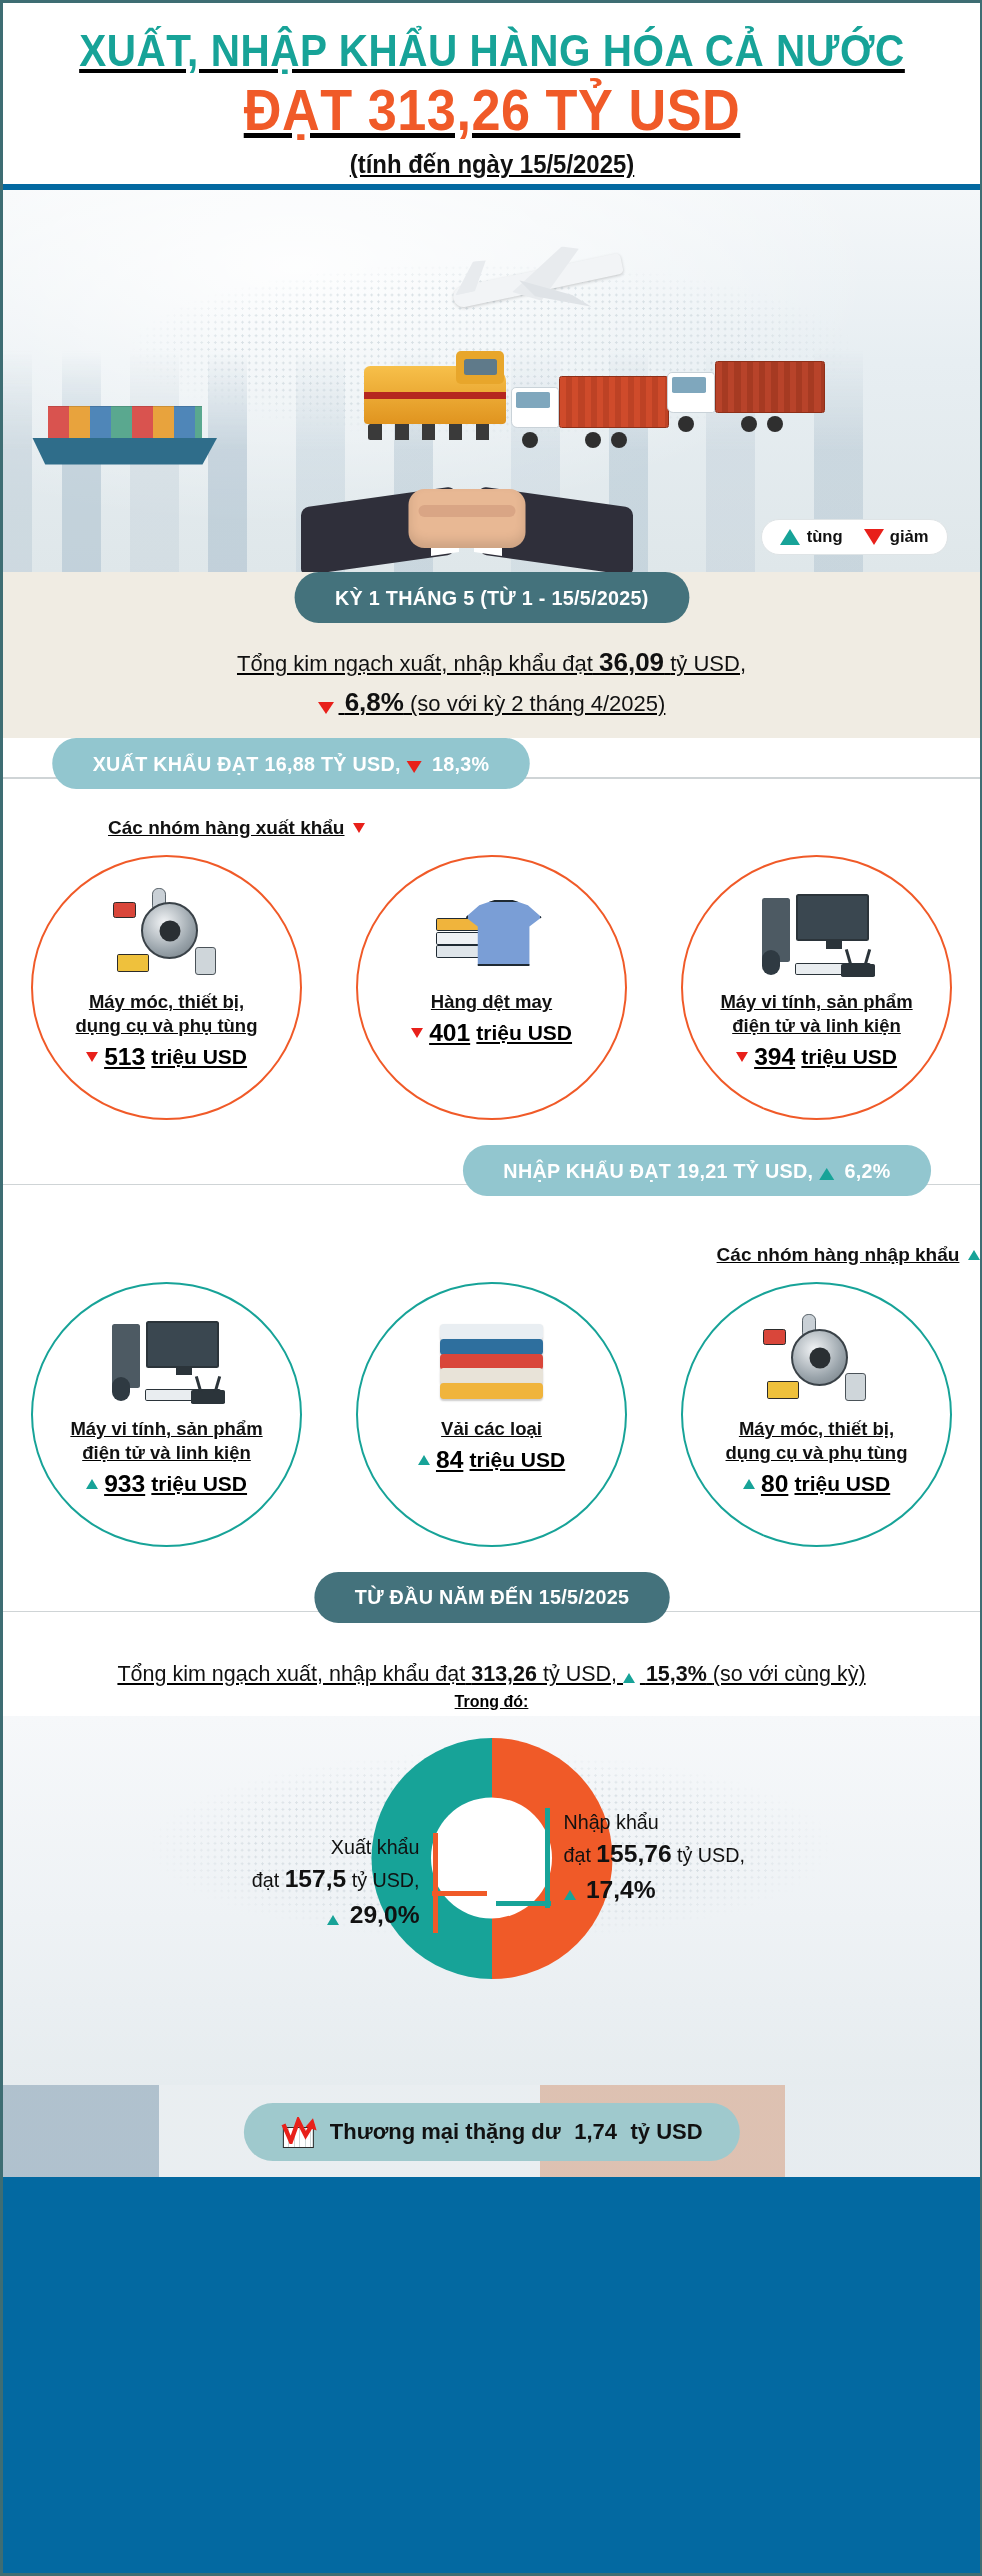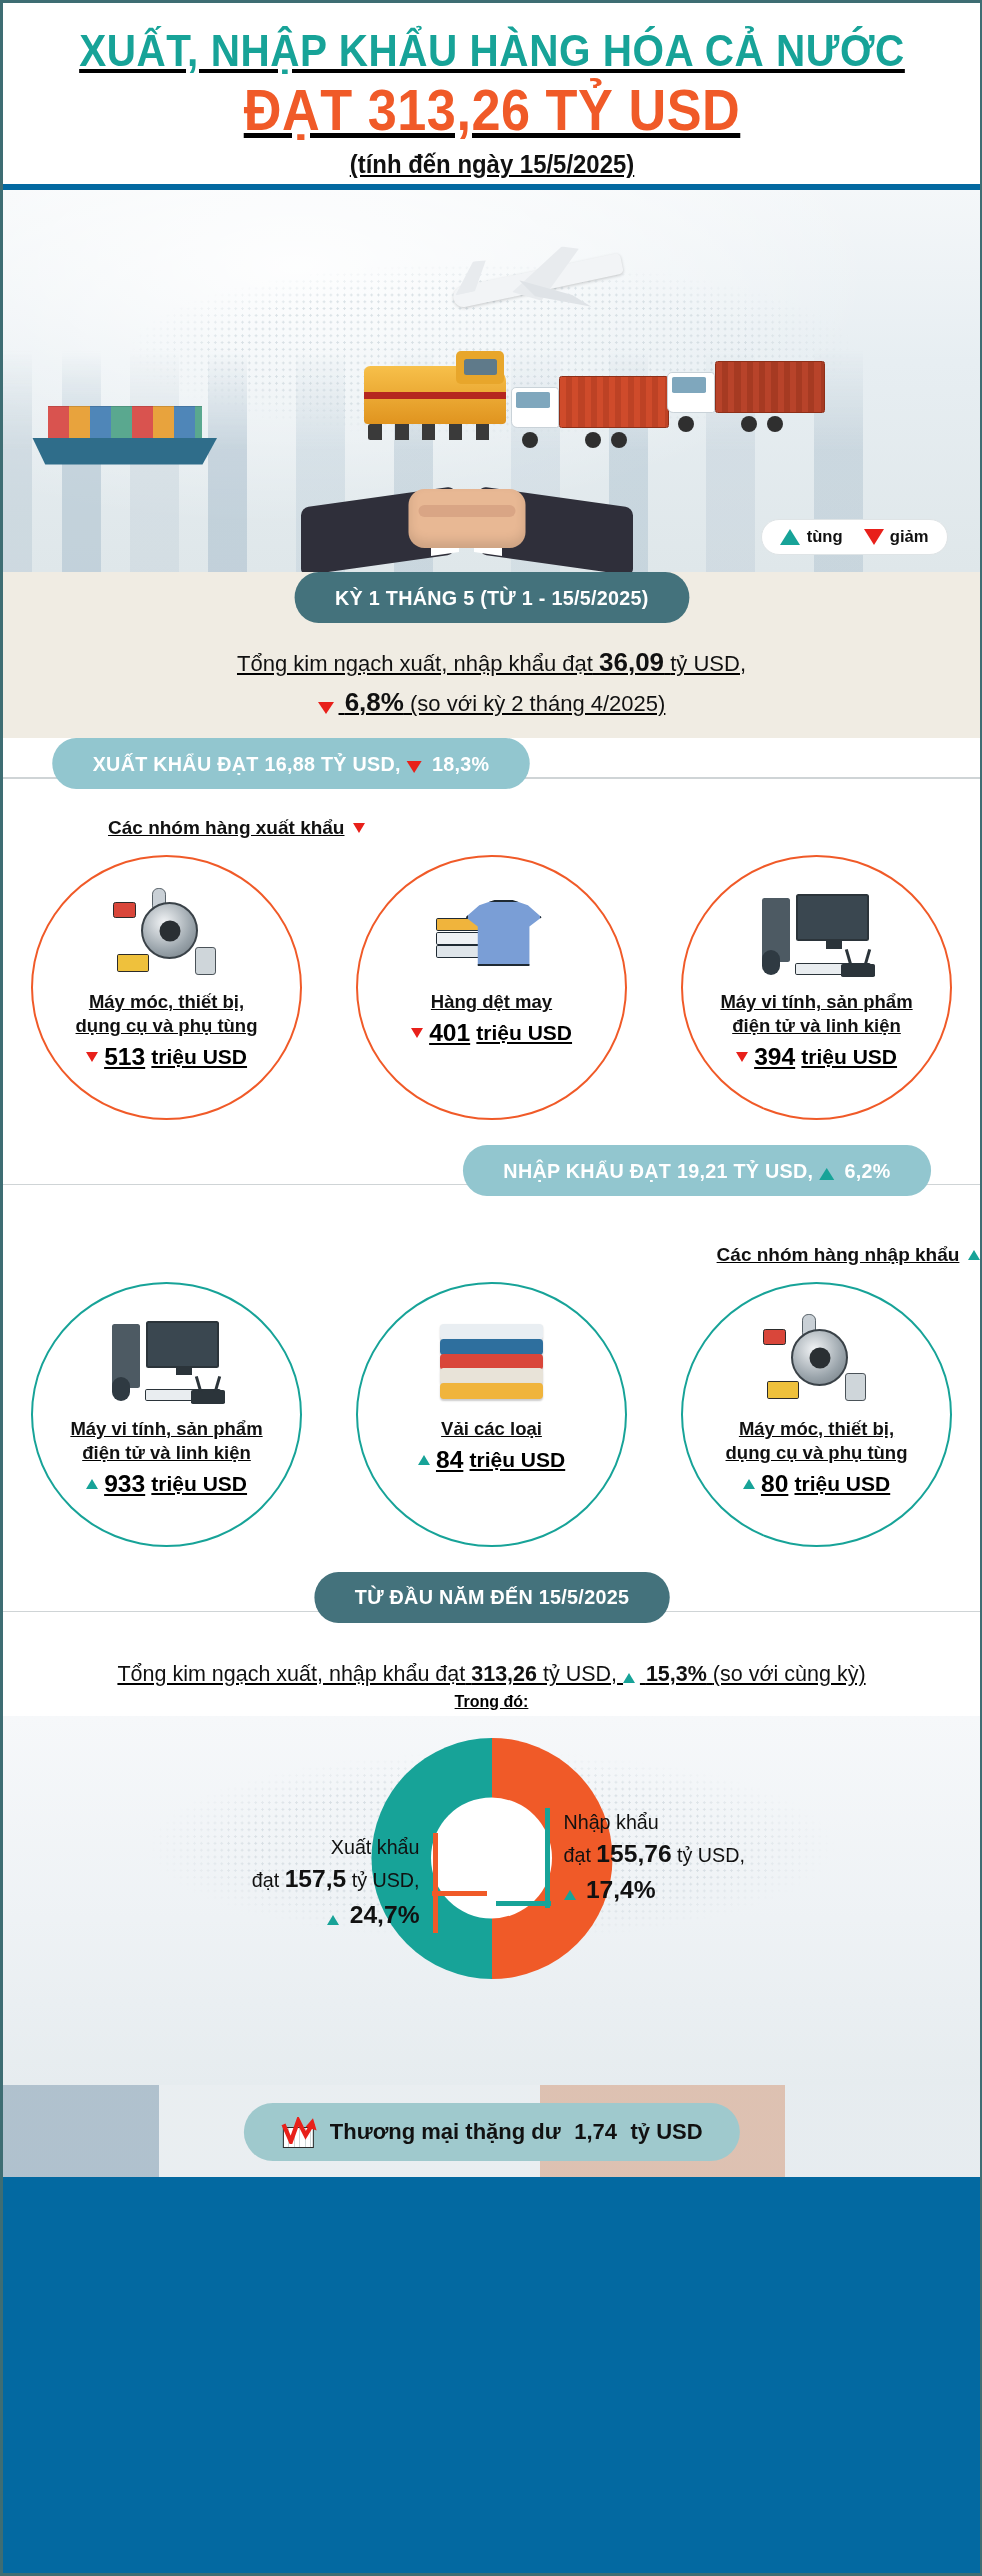--- a/index.html
+++ b/index.html
@@ -551,21 +551,21 @@
 
       <div class="lbl-left">
         <div>Xuất khẩu</div>
         <div>
           <span>đạt</span>
           <span class="big">157,5</span>
           <span>tỷ USD,</span>
         </div>
         <div>
           <span class="tri-up xs inline-tri"></span>
-          <span class="big">24,7%</span>
+          <span class="big">29,0%</span>
         </div>
       </div>
 
       <div class="lbl-right">
         <div>Nhập khẩu</div>
         <div>
           <span>đạt</span>
           <span class="big">155,76</span>
           <span>tỷ USD,</span>
         </div>

